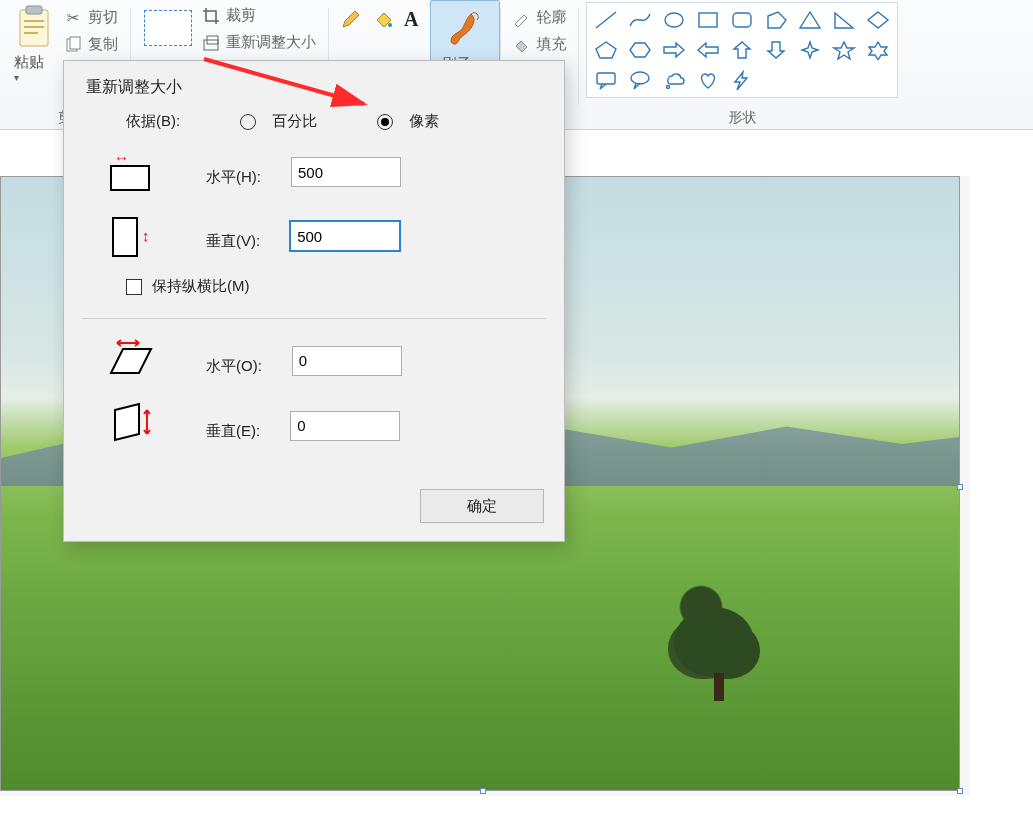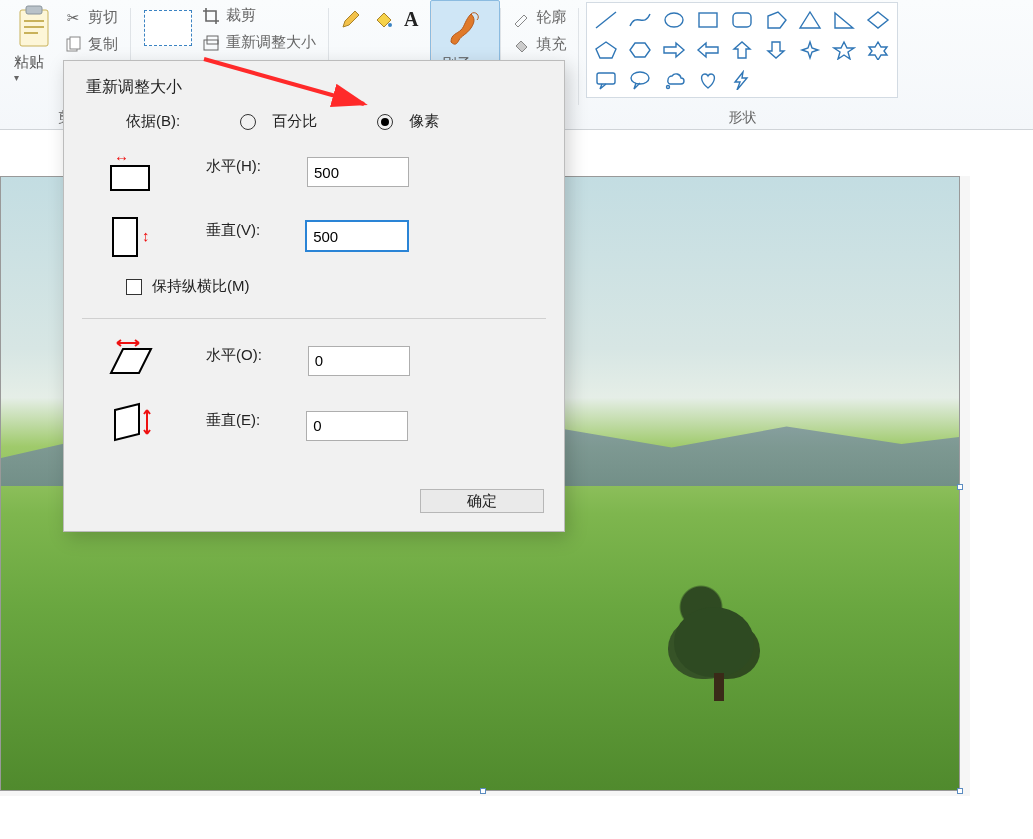--- a/index.html
+++ b/index.html
@@ -99,35 +99,35 @@
   .section-title { margin: 10px 0 14px 0; font-size:16px; }
   .row { display:flex; align-items:center; margin:18px 0; }
   .radio-row { display:flex; align-items:center; gap:60px; margin:6px 0 18px 40px;text-align:right;}
   .radio { display:flex; align-items:center; gap:16px;}
   .radio .r{ width:16px;height:16px;border:1px solid #333;border-radius:50%;display:flex;align-items:center;justify-content:center;}
   .radio .r.sel::after{content:"";width:8px;height:8px;background:#000;border-radius:50%;}
   .icon-col { width:90px; display:flex; justify-content:center;}
   .dim-ico { width:50px; height:46px; position:relative;}
   .dim-ico .box{ position:absolute; border:2px solid #000; background:#fff;}
   .dim-ico .arr{ position:absolute; color:#e11; font-weight:bold;}
-  .field { width:102px; }
+  .field { width:110px; }
   .field input{
     width:100%; height:30px; border:1px solid #aeaeae; padding:2px 6px; font-size:15px; font-family:inherit; background:#fff;
   }
   .field input.active{ border:1px solid #2a84d6; box-shadow:0 0 0 1px #2a84d6;}
-  .field-col { margin-left:30px; display:flex; align-items:flex-start; gap:46px;}
+  .field-col { margin-left:30px; display:flex; align-items:flex-end; gap:30px;}
   .check-row { display:flex; align-items:center; gap:10px; margin:18px 0 22px 40px;}
   .chk { width:16px;height:16px;border:1px solid #333;background:#fff;}
   .divider { height:1px; background:#d0d0d0; margin:6px -4px 6px -4px;}
   
   .skew-ico svg{width:52px;height:44px;}
   
   .dlg-buttons { display:flex; justify-content:flex-end; gap:14px; padding:12px 20px 18px;}
   .dlg-buttons button{
-    width:124px; height:24px; background:#eaeaea; border:1px solid #b7b7b7; font-size:15px; font-family:inherit; color:#222;
+    width:124px; height:34px; background:#eaeaea; border:1px solid #b7b7b7; font-size:15px; font-family:inherit; color:#222;
   }
   
   
   .red-arrow{ position:absolute; left:130px; top:-12px; width:200px; height:70px; pointer-events:none;}
   .red-arrow svg{width:100%;height:100%;}
 </style>
 </head>
 <body>
 
 <div class="ribbon">

